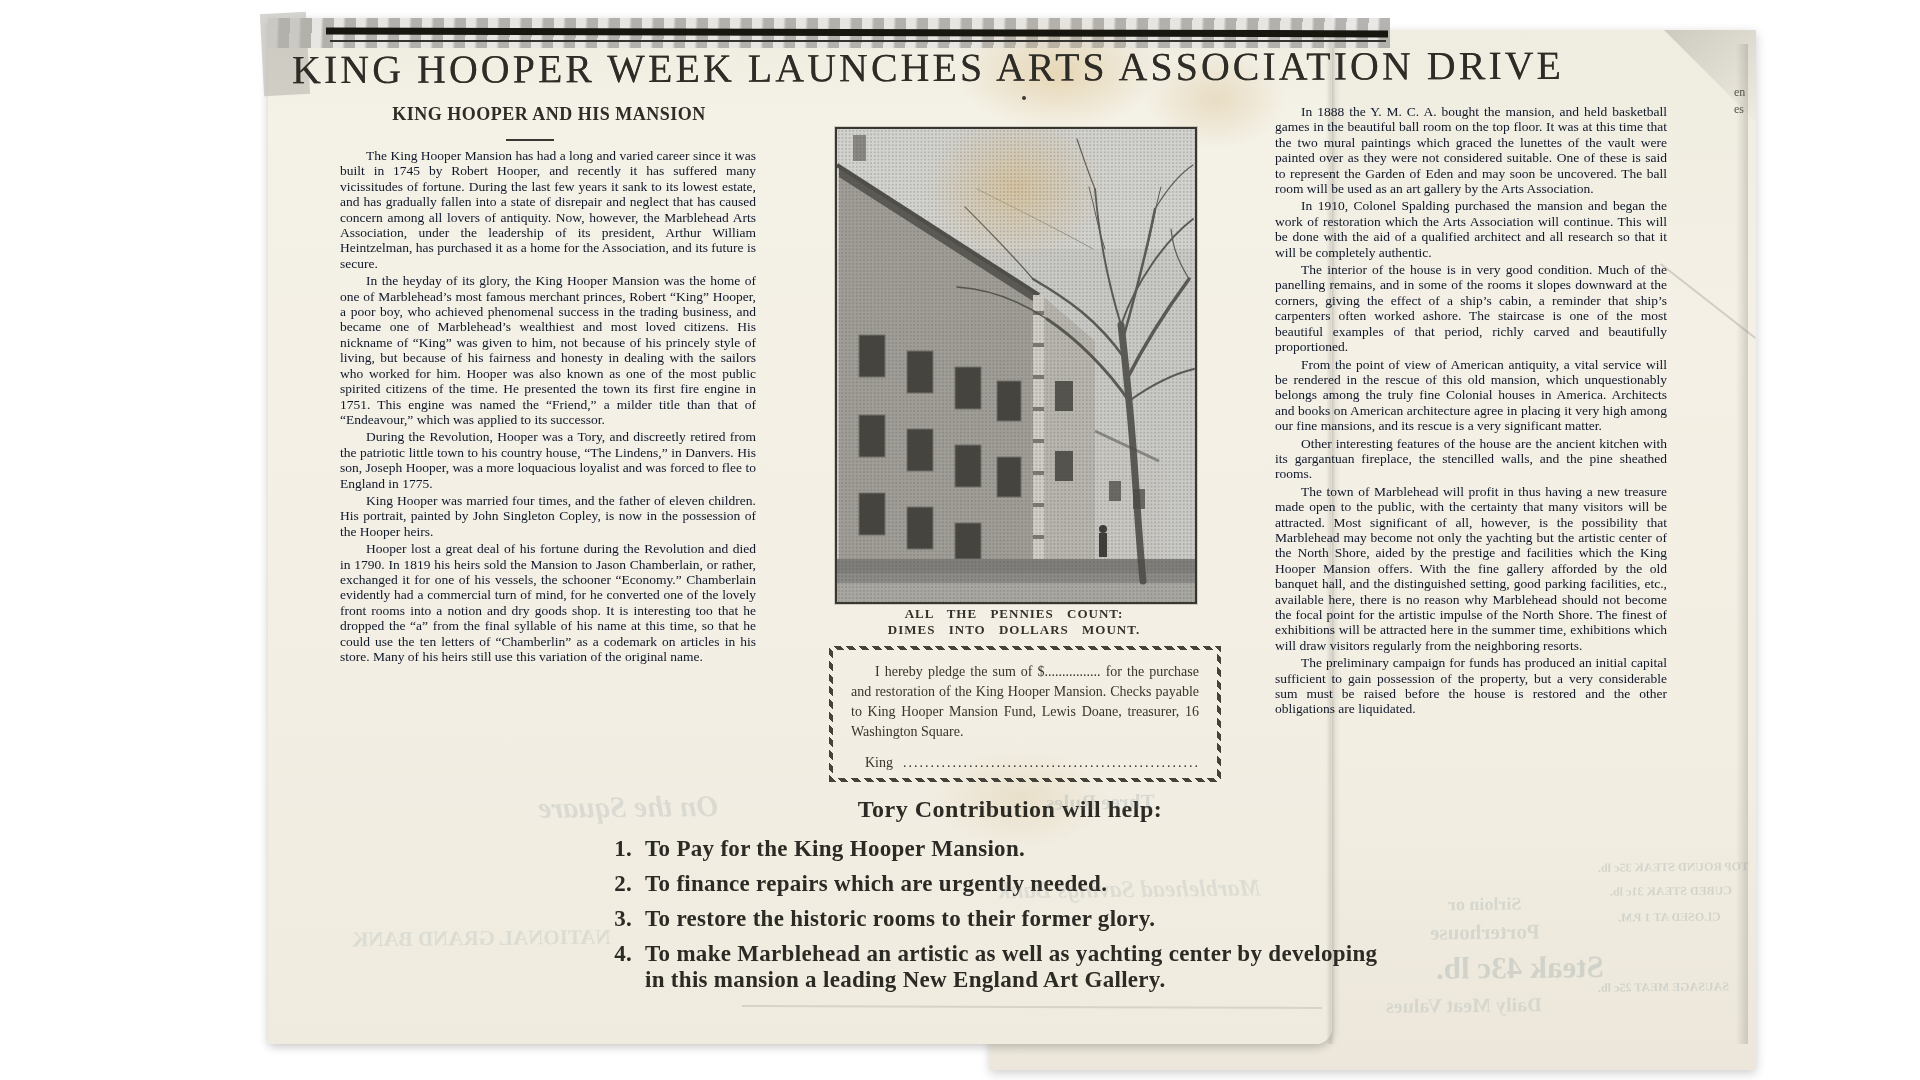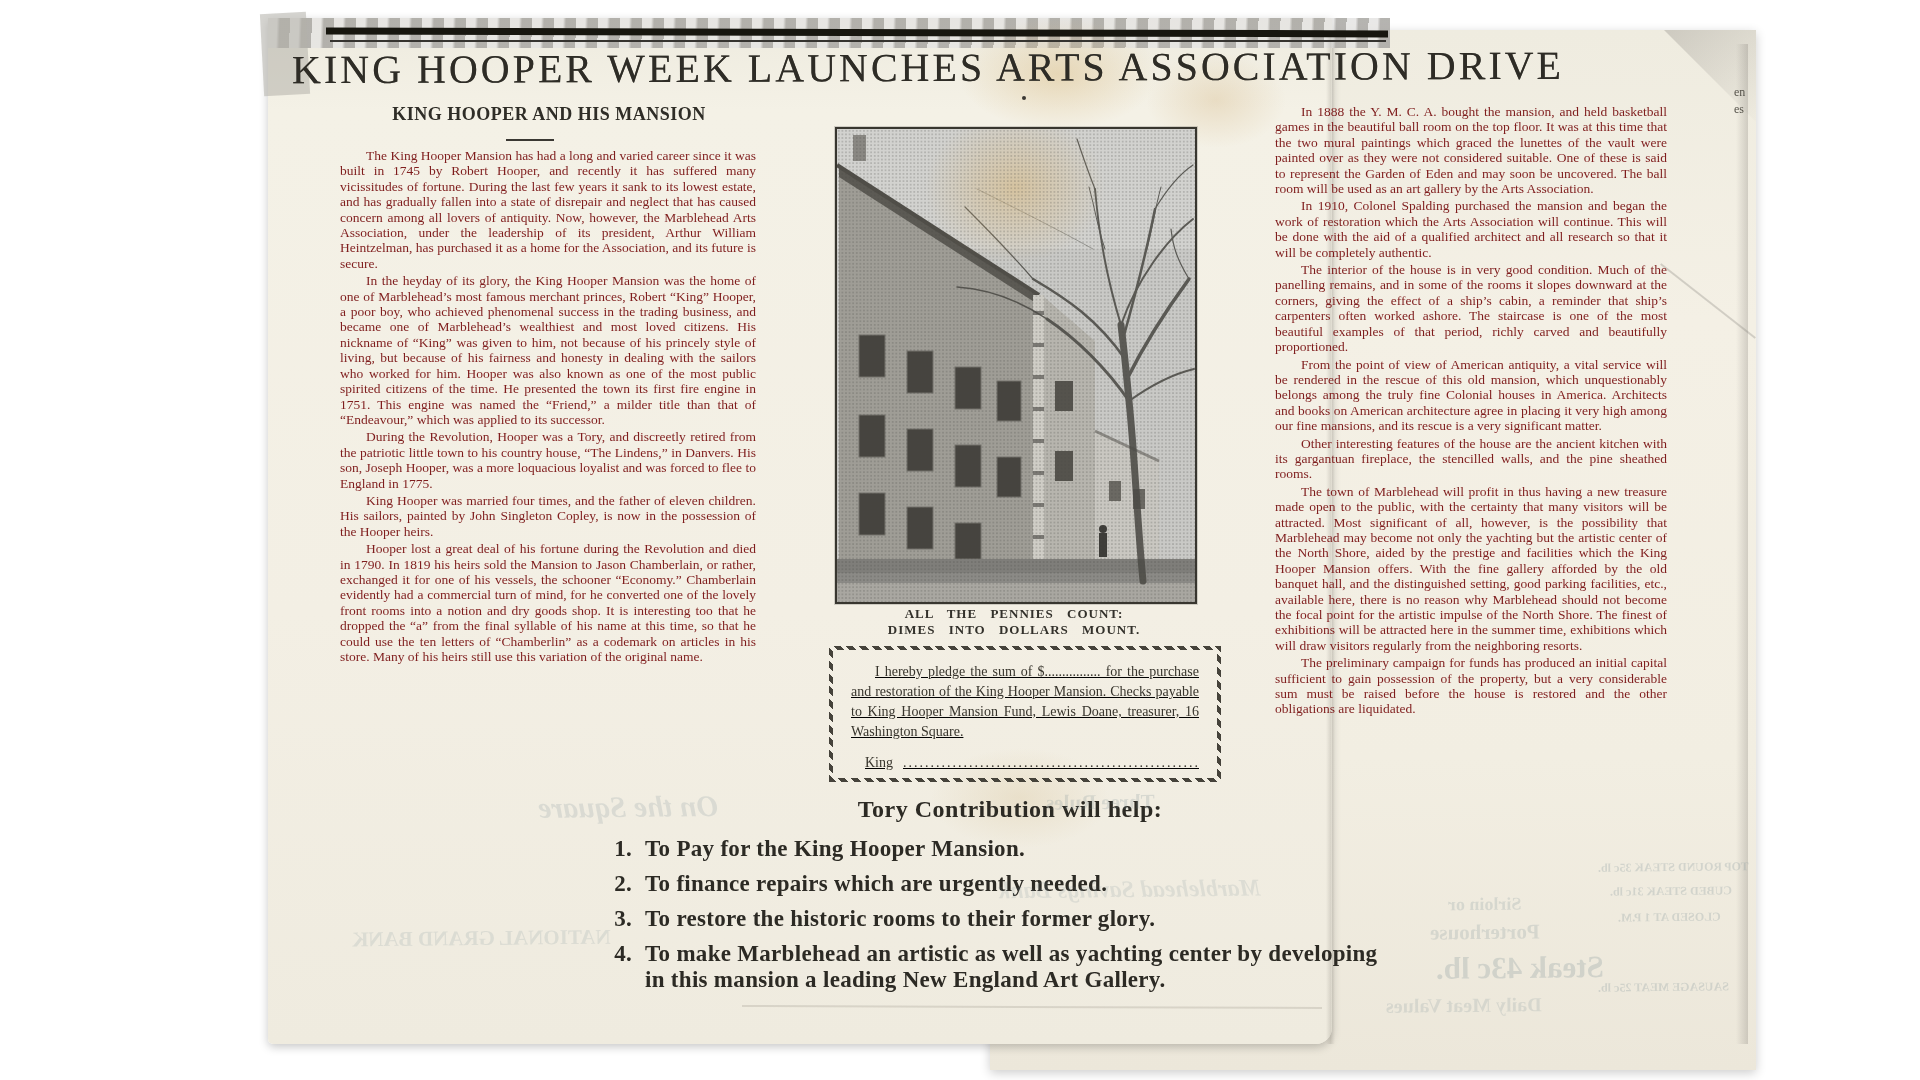--- a/index.html
+++ b/index.html
@@ -52,42 +52,42 @@
     font-size:40px; letter-spacing:3px; transform:rotate(-.2deg);
     text-shadow:0 0 .5px rgba(46,44,38,.7);
   }
   .edge-frag { left:1694px; top:84px; font-size:12px; line-height:17px; color:#55524a;margin-left:40px; }
 
   .subhead { left:384px; top:104px; width:330px; text-align:center;
     font-weight:bold; font-size:18px; letter-spacing:.5px; color:#2f2d27; }
   .subhead-rule { left:506px; top:139px; width:48px; height:2px; background:#3a3833; }
 
   
-  .col { text-align:justify; color:#7f1d1d; font-size:13.5px; line-height:15.4px; }
+  .col { text-align:justify; color:#0f172a; font-size:13.5px; line-height:15.4px; }
   .col p { margin:0 0 2px 0; text-indent:26px; }
   .col-left  { left:340px;  top:148px; width:416px; }
   .col-right { left:1275px; top:104px; width:392px; }
 
   
   .photo { left:835px; top:127px; width:358px; height:473px; background:#c7c7c4;
     border:2px solid #38362f; box-shadow:0 0 0 1px rgba(60,58,53,.2); overflow:hidden; }
   .photo svg { position:absolute; left:0; top:0; }
   .halftone { position:absolute; left:0; top:0; right:0; bottom:0; opacity:.55;
     background-image:radial-gradient(rgba(70,70,66,.40) .9px, transparent 1.15px);
     background-size:3.6px 3.6px; }
   .photo-stain { position:absolute; left:88px; top:-16px; width:180px; height:150px; border-radius:50%;
     background:radial-gradient(closest-side, rgba(216,183,122,.55), rgba(216,183,122,0)); }
 
   .caption { left:835px; top:606px; width:358px; text-align:center; color:#33312b;
     font-weight:bold; font-size:13px; line-height:16px; letter-spacing:1px; word-spacing:9px; }
 
   
   .pledge-box { left:829px; top:646px; width:392px; height:136px; box-sizing:border-box;
     border:4px solid; padding:12px 18px 8px 18px;
-    border-image:repeating-linear-gradient(45deg,#46433b 0 5px, rgba(0,0,0,0) 5px 9px) 4;text-decoration:underline; }
+    border-image:repeating-linear-gradient(45deg,#46433b 0 5px, rgba(0,0,0,0) 5px 9px) 4; }
   .pledge-box p { margin:0; font-size:14px; line-height:20px; text-indent:24px;
     text-align:justify; color:#38352d; }
   .name-row { display:flex; align-items:baseline; margin-top:13px; padding-left:14px;
     font-size:14px; color:#38352d; }
   .name-row .dots { flex:1; margin-left:10px; overflow:hidden; white-space:nowrap; letter-spacing:2px; }
 
   
   .contrib-title { left:820px; top:796px; width:380px; text-align:center;
     font-size:24px; font-weight:bold; letter-spacing:.5px; color:#2c2a24; }
   .contrib-list { left:598px; top:836px; width:900px; }
@@ -137,21 +137,21 @@
     <div>en</div>
     <div>es</div>
   </div>
 
   <div class="abs subhead">KING HOOPER AND HIS MANSION</div>
   <div class="abs subhead-rule"></div>
   <div class="abs col col-left">
     <p>The King Hooper Mansion has had a long and varied career since it was built in 1745 by Robert Hooper, and recently it has suffered many vicissitudes of fortune. During the last few years it sank to its lowest estate, and has gradually fallen into a state of disrepair and neglect that has caused concern among all lovers of antiquity. Now, however, the Marblehead Arts Association, under the leadership of its president, Arthur William Heintzelman, has purchased it as a home for the Association, and its future is secure.</p>
     <p>In the heyday of its glory, the King Hooper Mansion was the home of one of Marblehead’s most famous merchant princes, Robert “King” Hooper, a poor boy, who achieved phenomenal success in the trading business, and became one of Marblehead’s wealthiest and most loved citizens. His nickname of “King” was given to him, not because of his princely style of living, but because of his fairness and honesty in dealing with the sailors who worked for him. Hooper was also known as one of the most public spirited citizens of the time. He presented the town its first fire engine in 1751. This engine was named the “Friend,” a milder title than that of “Endeavour,” which was applied to its successor.</p>
     <p>During the Revolution, Hooper was a Tory, and discreetly retired from the patriotic little town to his country house, “The Lindens,” in Danvers. His son, Joseph Hooper, was a more loquacious loyalist and was forced to flee to England in 1775.</p>
-    <p>King Hooper was married four times, and the father of eleven children. His sailors, painted by John Singleton Copley, is now in the possession of the Hooper heirs.</p>
+    <p>King Hooper was married four times, and the father of eleven children. His portrait, painted by John Singleton Copley, is now in the possession of the Hooper heirs.</p>
     <p>Hooper lost a great deal of his fortune during the Revolution and died in 1790.  In 1819 his heirs sold the Mansion to Jason Chamberlain, or rather, exchanged it for one of his vessels, the schooner “Economy.”  Chamberlain evidently had a commercial turn of mind, for he converted one of the lovely front rooms into a notion and dry goods shop. It is interesting too that he dropped the “a” from the final syllable of his name at this time, so that he could use the ten letters of “Chamberlin” as a codemark on articles in his store. Many of his heirs still use this variation of the original name.</p>
   </div>
 
   <div class="abs photo">
     <svg width="358" height="473" viewBox="0 0 358 473">
       <rect x="0" y="0" width="358" height="473" fill="#c9c9c6"></rect>
       <rect x="0" y="0" width="358" height="120" fill="#d2d2cf"></rect>
 
       <rect x="16" y="6" width="13" height="26" fill="#8a8883"></rect>
 

